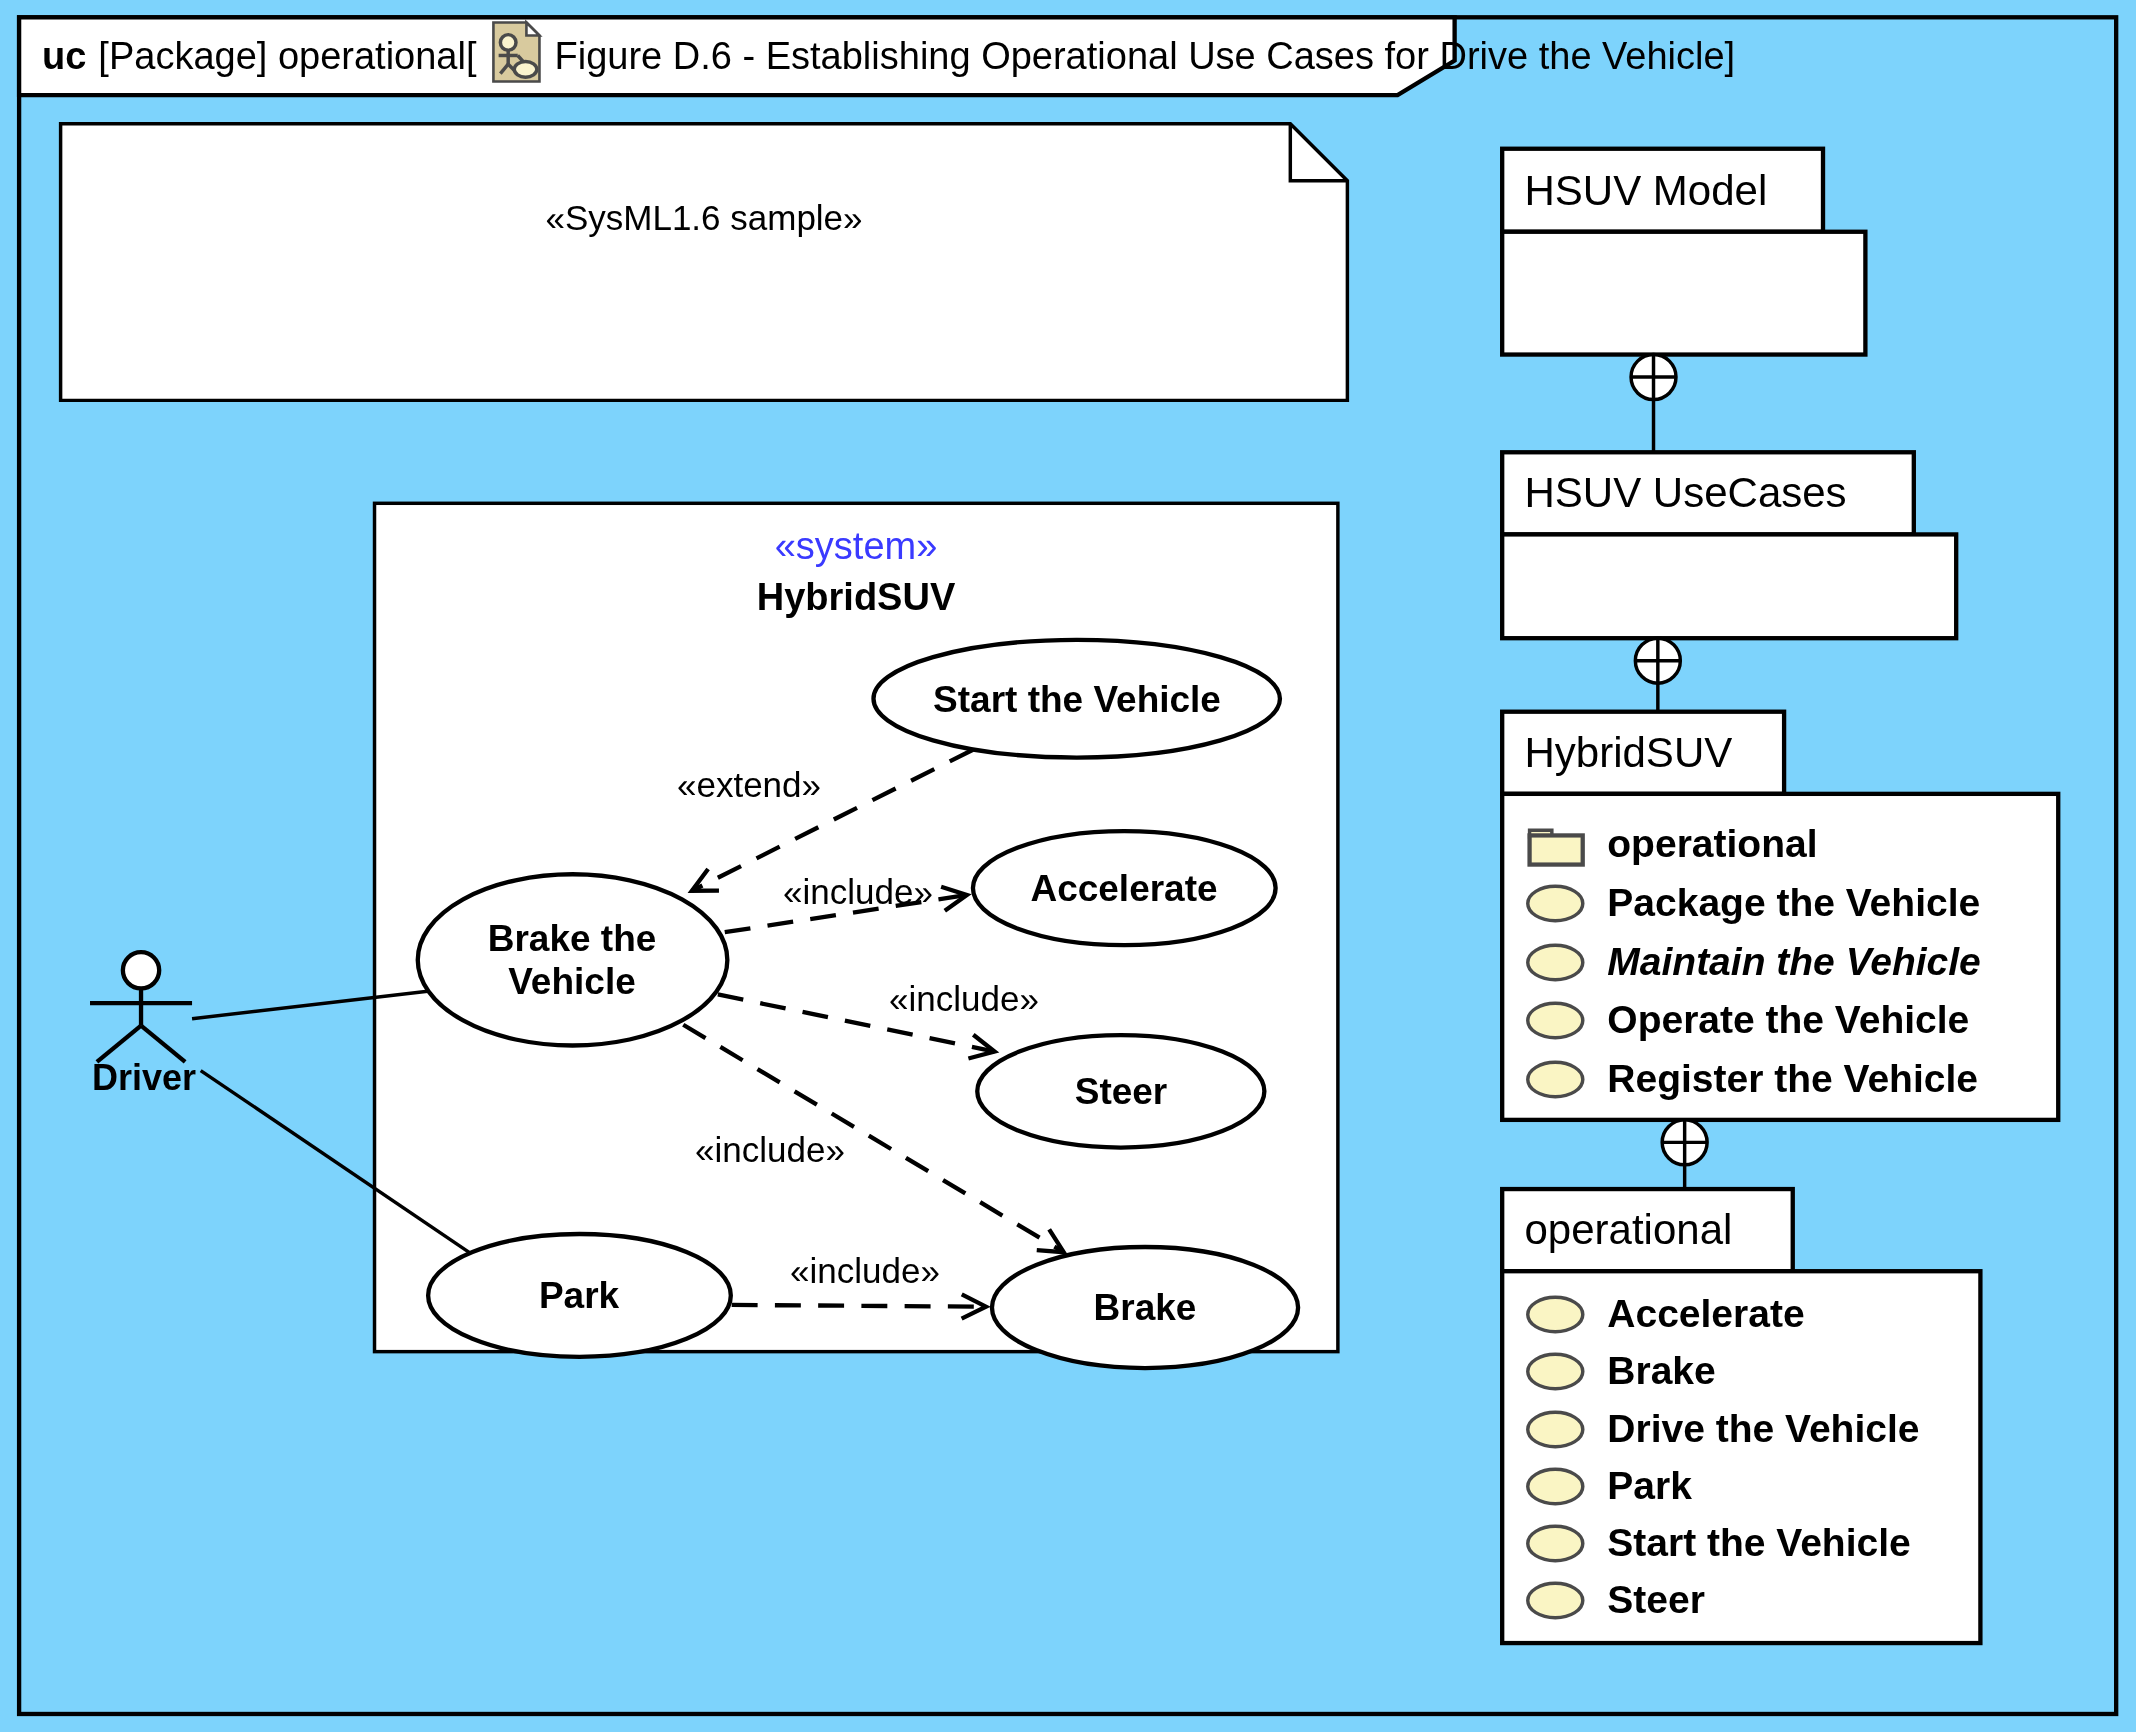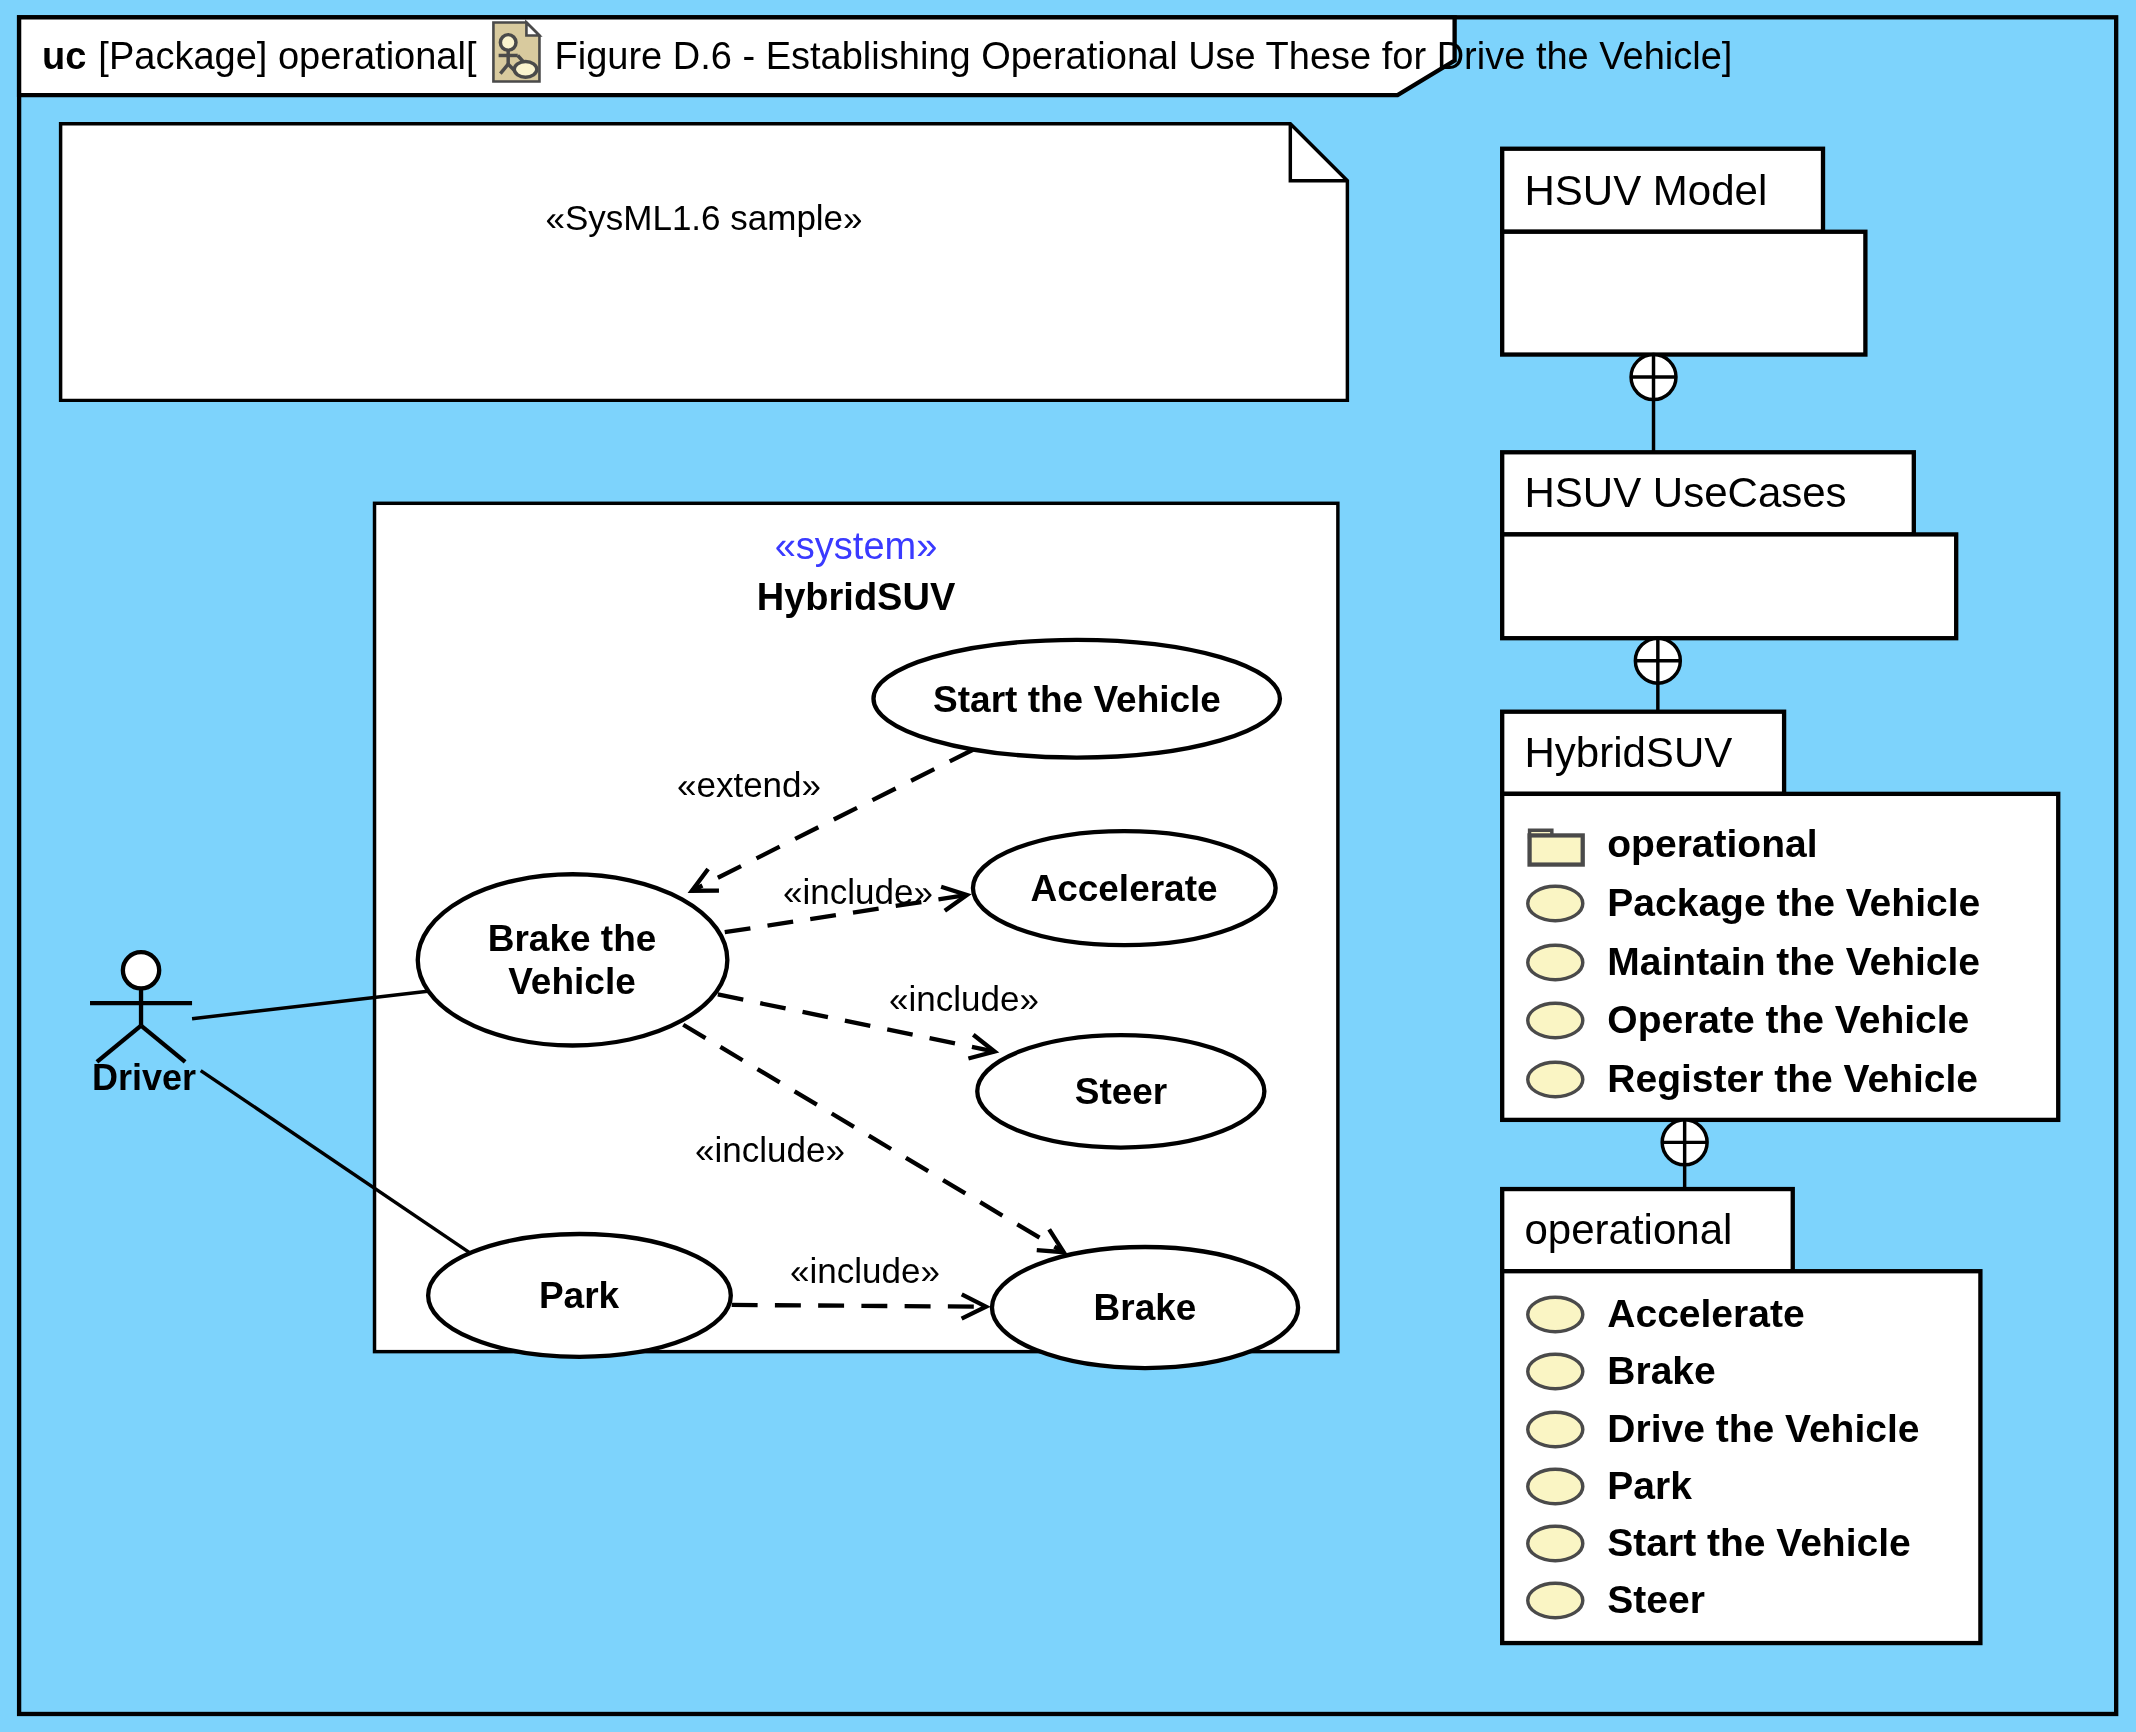--- a/index.html
+++ b/index.html
@@ -127,21 +127,21 @@
         <path d="M43,4 V19 H58 Z" fill="#fff" stroke="#4A4A4A" stroke-width="3"></path>
         <circle cx="22" cy="27" r="9" fill="#FAF3CE" stroke="#4A4A4A" stroke-width="4"></circle>
         <line x1="22" y1="36" x2="22" y2="52" stroke="#4A4A4A" stroke-width="4"></line>
         <line x1="11" y1="42" x2="33" y2="42" stroke="#4A4A4A" stroke-width="4"></line>
         <line x1="22" y1="52" x2="13" y2="63" stroke="#4A4A4A" stroke-width="4"></line>
         <line x1="22" y1="52" x2="31" y2="61" stroke="#4A4A4A" stroke-width="4"></line>
         <line x1="33" y1="42" x2="42" y2="52" stroke="#4A4A4A" stroke-width="4"></line>
         <ellipse cx="42" cy="58" rx="13" ry="9" fill="#FAF3CE" stroke="#4A4A4A" stroke-width="4"></ellipse>
       </svg>
     </span>
-    <span>Figure D.6 - Establishing Operational Use These for Drive the Vehicle]</span>
+    <span>Figure D.6 - Establishing Operational Use Cases for Drive the Vehicle]</span>
   </div>
 
   <div class="txt ctr note-stereo" style="left:704px;top:218px;">«SysML1.6 sample»</div>
 
   <div class="txt ctr sys-stereo" style="left:856px;top:546px;color:#3A3AFF;">«system»</div>
   <div class="txt ctr sys-name" style="left:856px;top:597px;">HybridSUV</div>
 
   <div class="txt ctr uc-label" style="left:1077px;top:699px;">Start the Vehicle</div>
   <div class="txt ctr uc-label" style="left:1124px;top:888px;">Accelerate</div>
   <div class="txt ctr uc-label" style="left:572px;top:960px;">
@@ -175,21 +175,21 @@
     <span>operational</span>
   </div>
   <div class="pkg-row" style="left:1524px;top:877px;">
     <span class="ic">
       <svg width="66" height="43" viewBox="0 0 76 50">
           <ellipse cx="36" cy="25" rx="32" ry="20" fill="#FAF5C4" stroke="#4A4A4A" stroke-width="4"></ellipse>
         </svg>
     </span>
     <span>Package the Vehicle</span>
   </div>
-  <div class="pkg-row" style="left:1524px;top:936px;">
+  <div class="pkg-row" style="left:1524px;top:936px;font-style:italic;">
     <span class="ic">
       <svg width="66" height="43" viewBox="0 0 76 50">
           <ellipse cx="36" cy="25" rx="32" ry="20" fill="#FAF5C4" stroke="#4A4A4A" stroke-width="4"></ellipse>
         </svg>
     </span>
     <span>Maintain the Vehicle</span>
   </div>
   <div class="pkg-row" style="left:1524px;top:994px;">
     <span class="ic">
       <svg width="66" height="43" viewBox="0 0 76 50">

